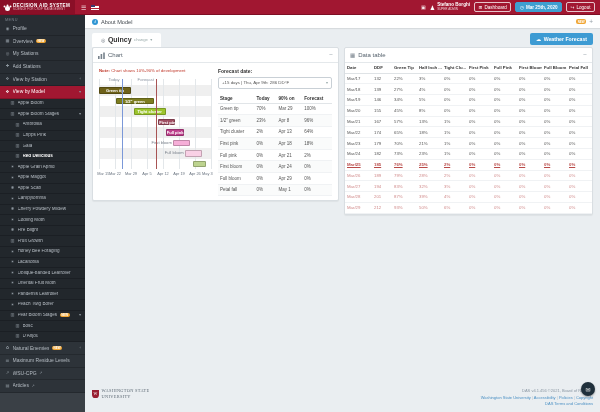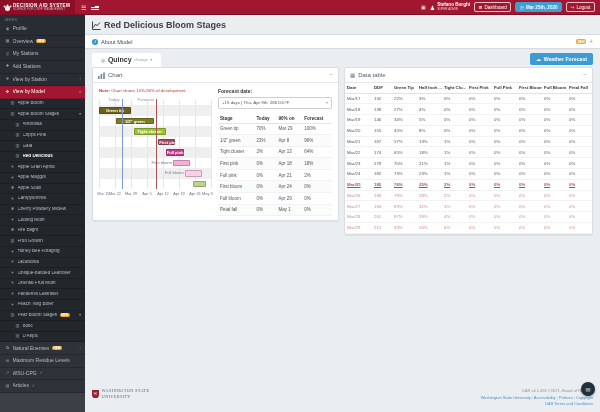--- a/index.html
+++ b/index.html
@@ -303,27 +303,20 @@
           <div class="nav-item lvl0 section">
             <span class="icon-s">▤</span>
             <span class="nav-label">Articles</span>
             <span class="ext-ic">↗</span>
           </div>
         </nav>
     </aside>
 
     <main class="main">
 
-      <div class="title-row">
-        <svg width="9" height="9" viewBox="0 0 9 9">
-          <path d="M0.5 0.5 V8.5 H8.5" stroke="#3c4248" fill="none" stroke-width="1"></path>
-          <polyline points="1.5,6.5 3.5,3 5,4.8 8,1.5" stroke="#3c4248" fill="none" stroke-width="1"></polyline>
-        </svg>
-        <span class="page-title">Red Delicious Bloom Stages</span>
-      </div>
 
       <div class="about-row">
         <span class="info-badge">i</span>
         <span>About Model</span>
         <span class="about-right">
           <span class="badge-new">NEW</span>
           <span class="plus-ic">+</span>
         </span>
       </div>
 

